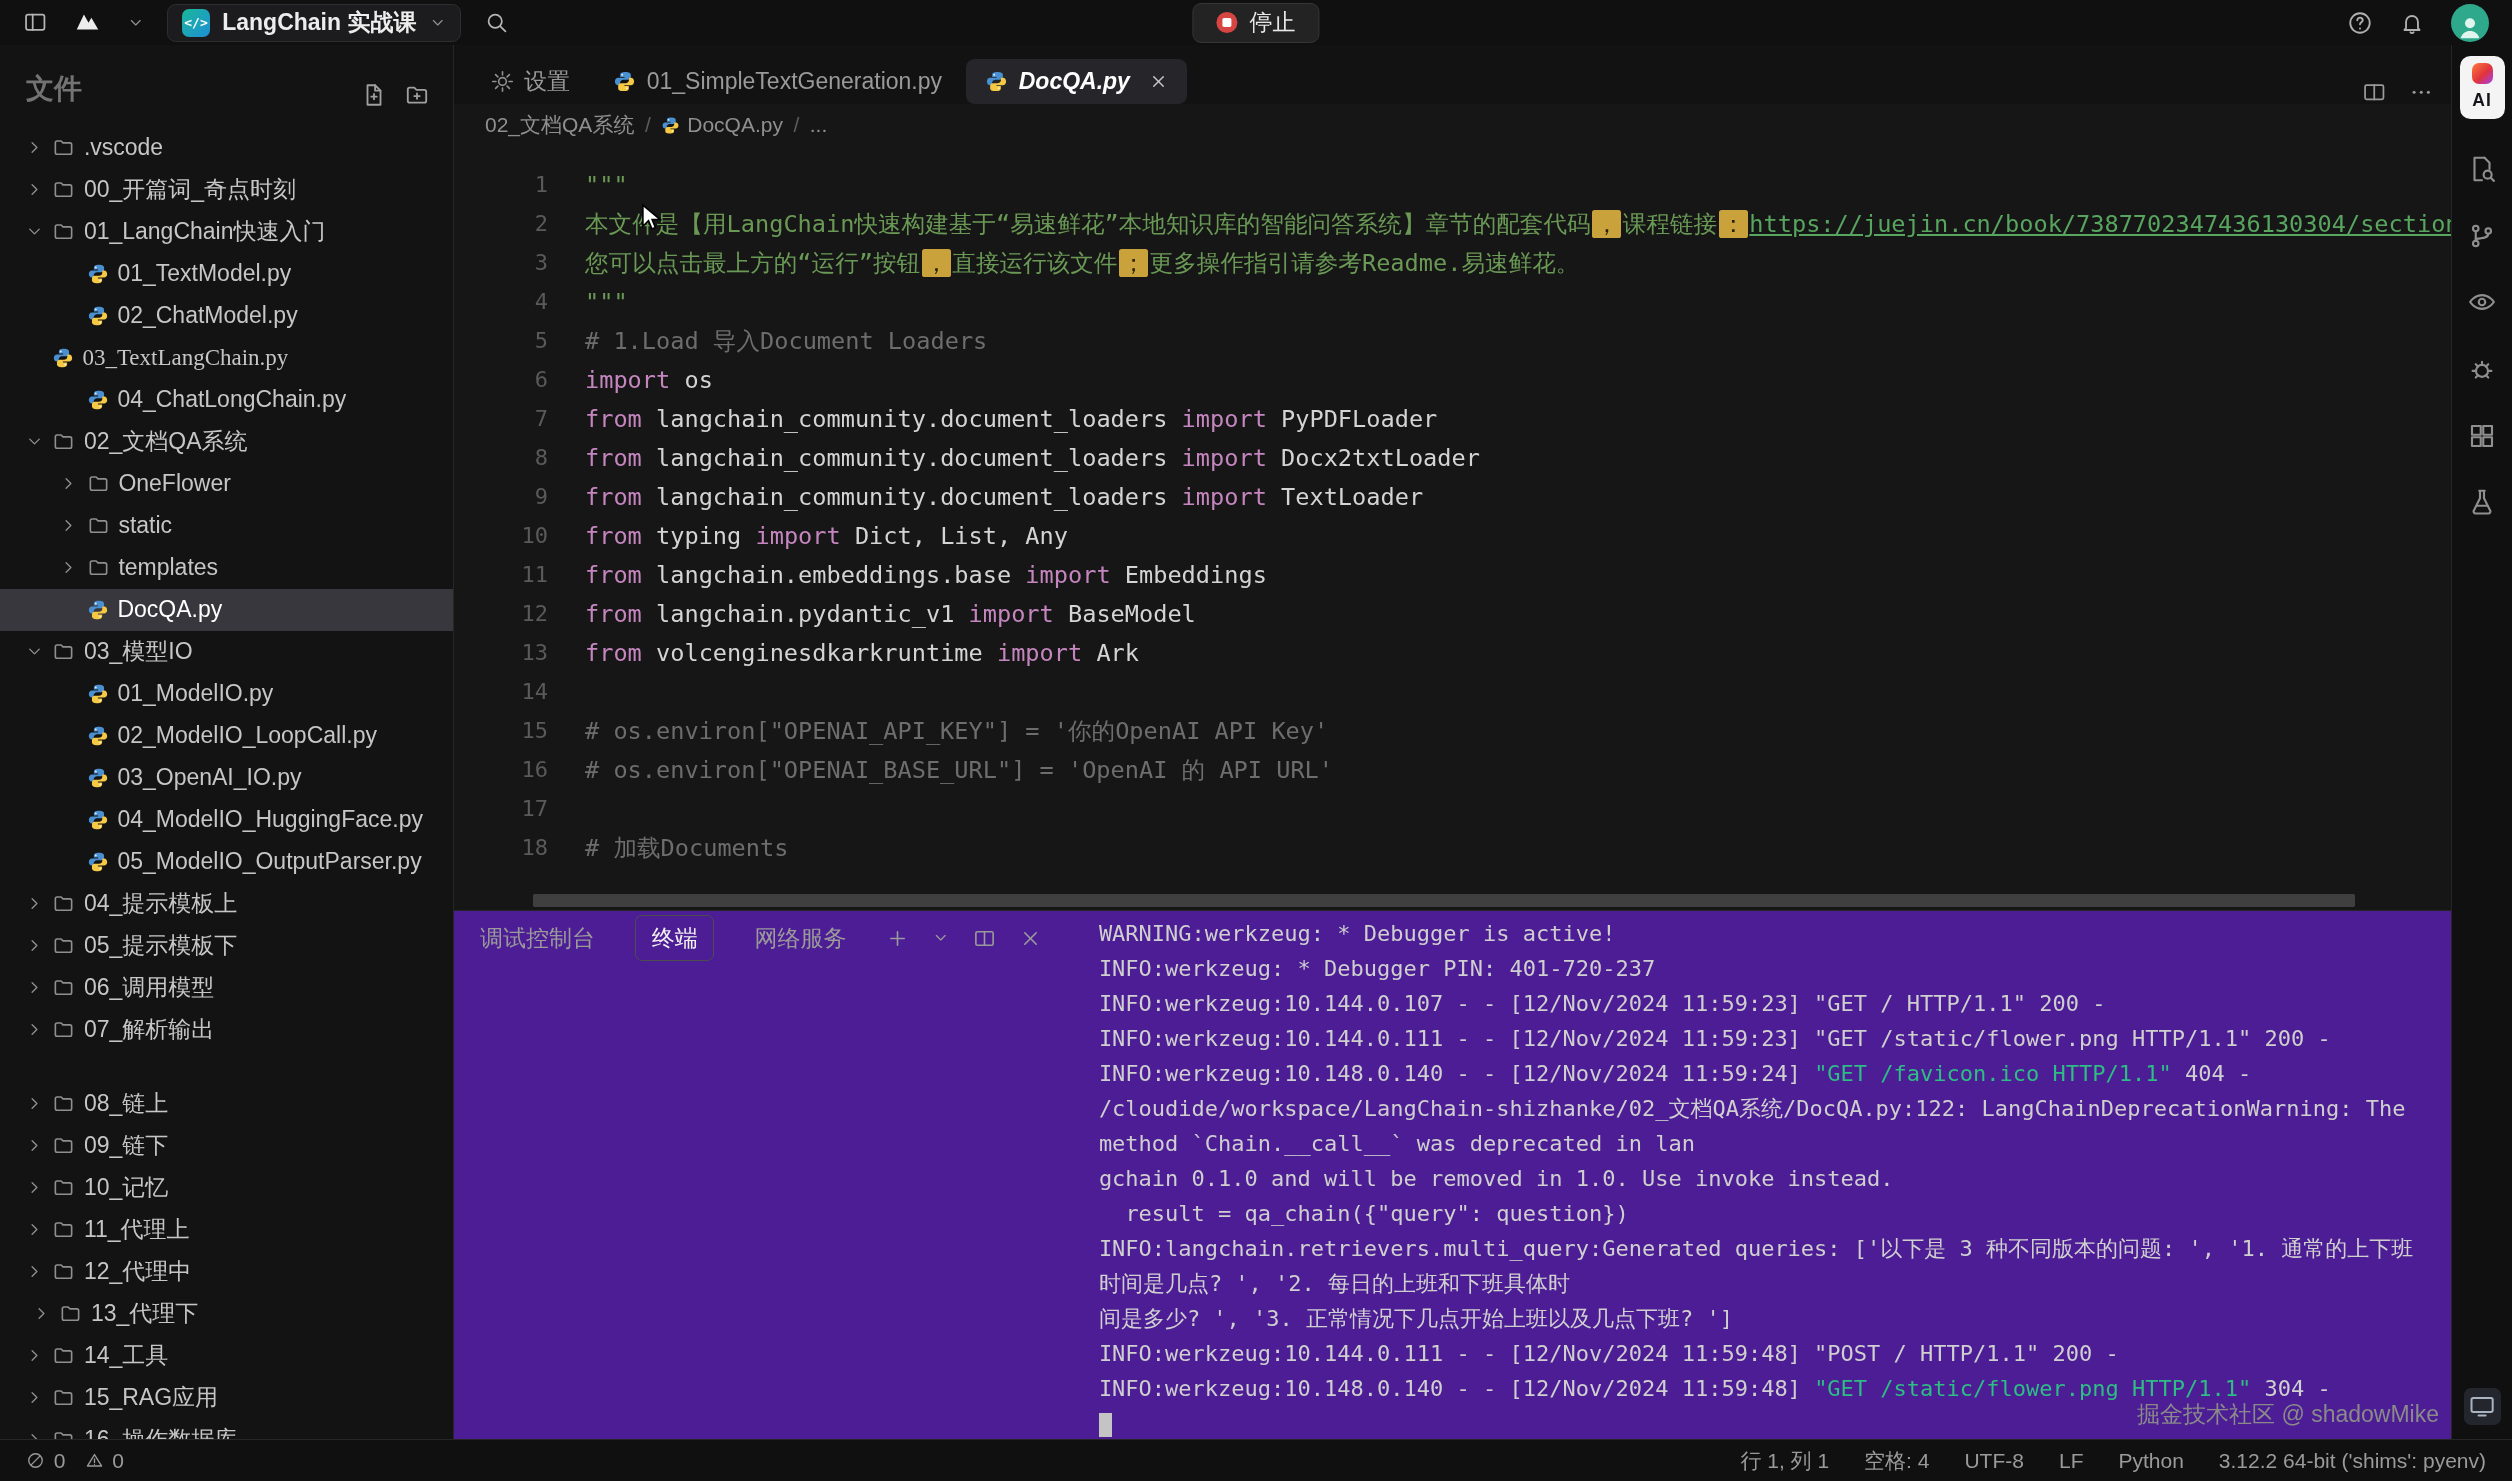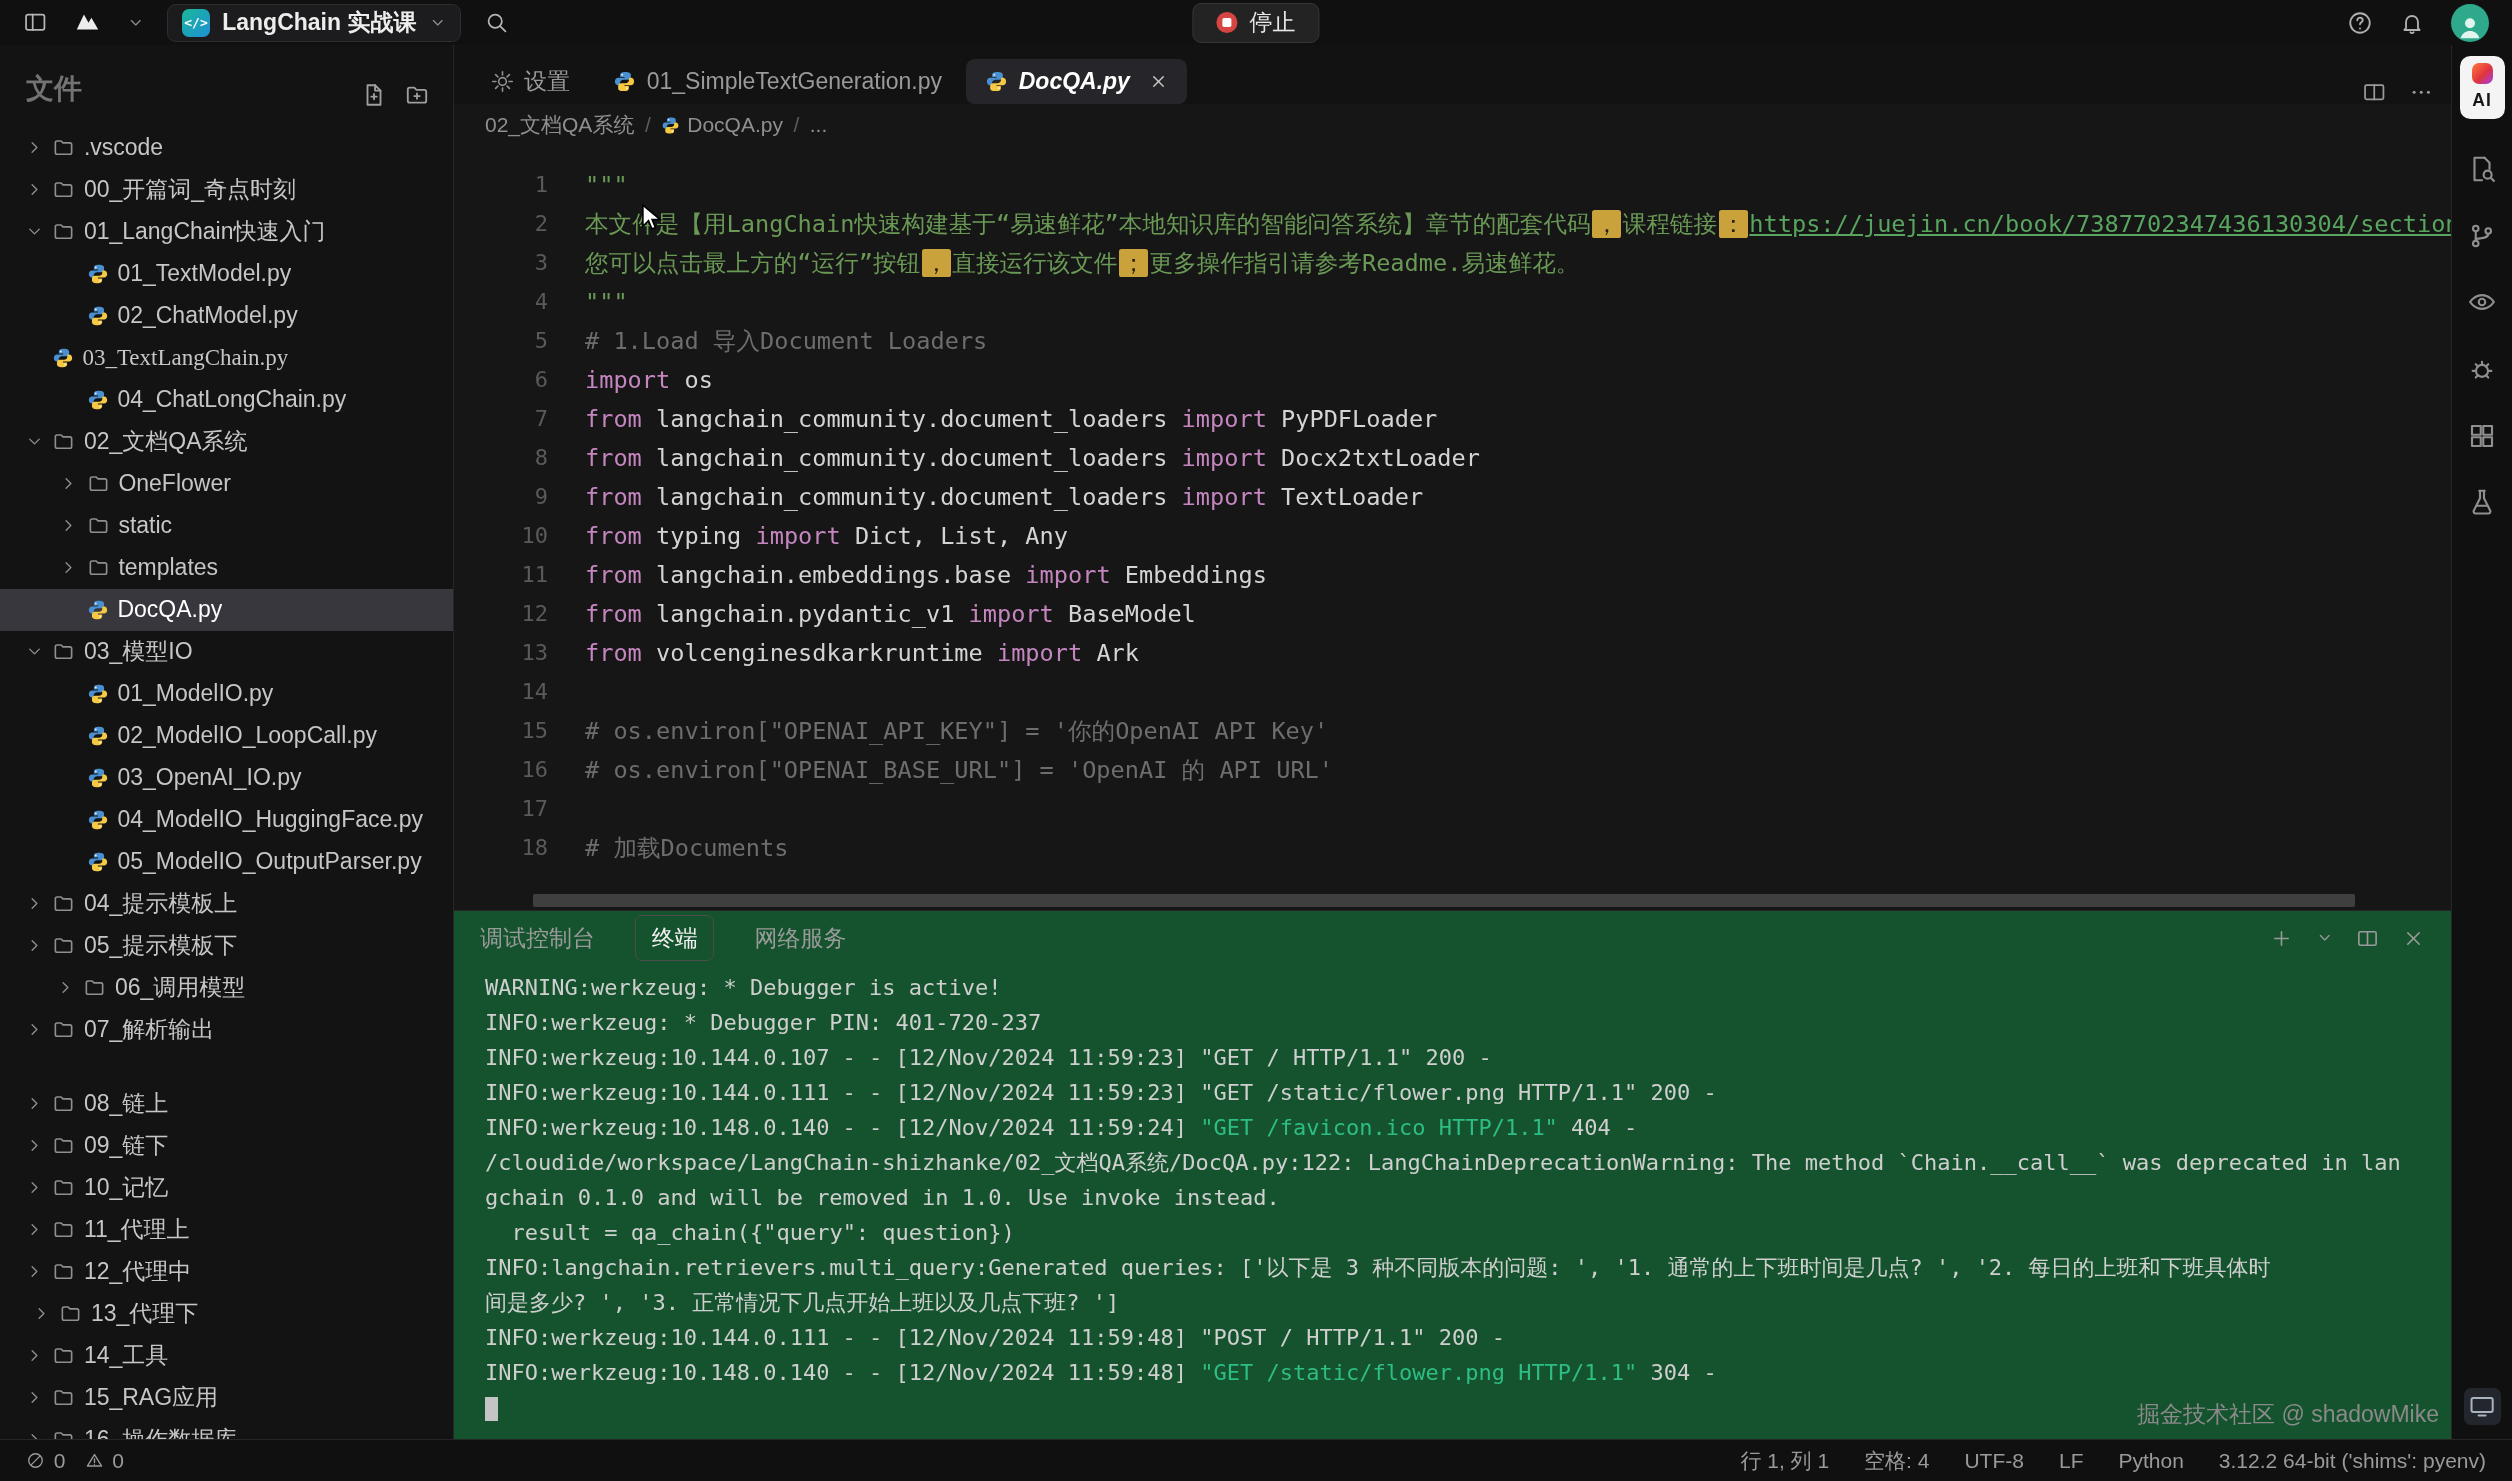--- a/index.html
+++ b/index.html
@@ -80,22 +80,22 @@
   .tok.s{color:#6a9955}
   .tok.l{color:#58a55f;text-decoration:underline}
   .tok.k{color:#c586c0}
   .tok.c{color:#6d6d6d}
   .tok.h{background:#caa23c;color:#26200a;border-radius:2.6px;padding:0 2.6px;margin:0 1.7px}
   .hscroll{position:absolute;left:79px;right:96px;bottom:3.5px;height:12.2px;
     background:rgba(140,140,140,.35);border-radius:1.7px;cursor:pointer}
   .cursor-arrow{position:absolute;left:182px;top:56px;width:30px;height:30px;z-index:4;pointer-events:none}
 
   
-  .panel{height:529px;flex:0 0 auto;border-top:0.9px solid #262626;background:#14532d;
-    display:flex;flex-direction:column;position:relative}
+  .panel{height:529px;flex:0 0 auto;border-top:0.9px solid #262626;background:#4c1d95;
+    display:flex;flex-direction:row;position:relative}
   .panel-head{height:54px;flex:0 0 auto;display:flex;align-items:center;padding:0 26px;gap:40px}
   .ptab{font-size:23px;color:#9a9a9a;cursor:pointer;white-space:nowrap}
   .ptab.active{color:#f0f0f0;border:0.9px solid #4d4d4d;border-radius:7px;padding:6.1px 15.7px}
   .panel-actions{margin-left:auto;display:flex;align-items:center;gap:23px}
   .panel-actions .ic{width:23px;height:23px;color:#9a9a9a;cursor:pointer}
   .panel-actions .ic.small{width:17.5px;height:17.5px}
   .terminal{flex:1;overflow:hidden;padding:5.2px 17.5px 0 31px;font-family:"DejaVu Sans Mono",monospace;
     font-size:22px;line-height:35px;color:#cfcfcf}
   .tline{white-space:pre-wrap}
   .ttok.g{color:#2ebd85}
@@ -498,21 +498,21 @@
                 <path d="M9 6l6 6-6 6"></path>
               </svg>
             </span>
             <span class="ic tfo">
               <svg viewBox="0 0 24 24" fill="none" stroke="currentColor" stroke-width="1.7" stroke-linecap="round" stroke-linejoin="round">
                 <path d="M3.5 7c0-1 .8-1.8 1.8-1.8h4.2l2 2h7.2c1 0 1.8.8 1.8 1.8v8.2c0 1-.8 1.8-1.8 1.8H5.3c-1 0-1.8-.8-1.8-1.8V7z"></path>
               </svg>
             </span>
             <span class="tlabel">05_提示模板下</span>
           </div>
-          <div class="tree-row" style="padding-left: 24.5px; margin-left: 31px;">
+          <div class="tree-row" style="padding-left: 24.5px;">
             <span class="ic tch">
               <svg viewBox="0 0 24 24" fill="none" stroke="currentColor" stroke-width="1.7" stroke-linecap="round" stroke-linejoin="round">
                 <path d="M9 6l6 6-6 6"></path>
               </svg>
             </span>
             <span class="ic tfo">
               <svg viewBox="0 0 24 24" fill="none" stroke="currentColor" stroke-width="1.7" stroke-linecap="round" stroke-linejoin="round">
                 <path d="M3.5 7c0-1 .8-1.8 1.8-1.8h4.2l2 2h7.2c1 0 1.8.8 1.8 1.8v8.2c0 1-.8 1.8-1.8 1.8H5.3c-1 0-1.8-.8-1.8-1.8V7z"></path>
               </svg>
             </span>

